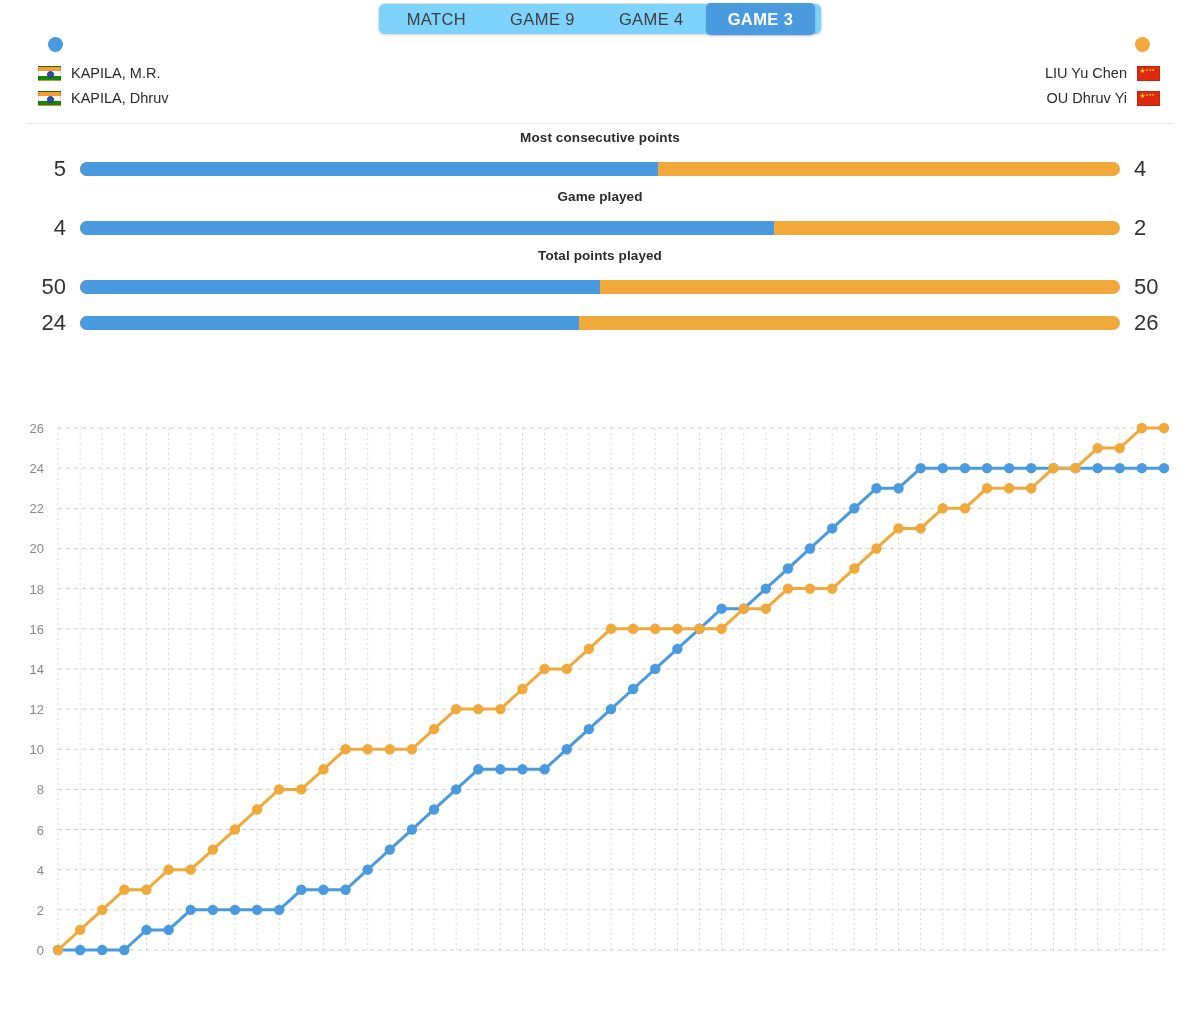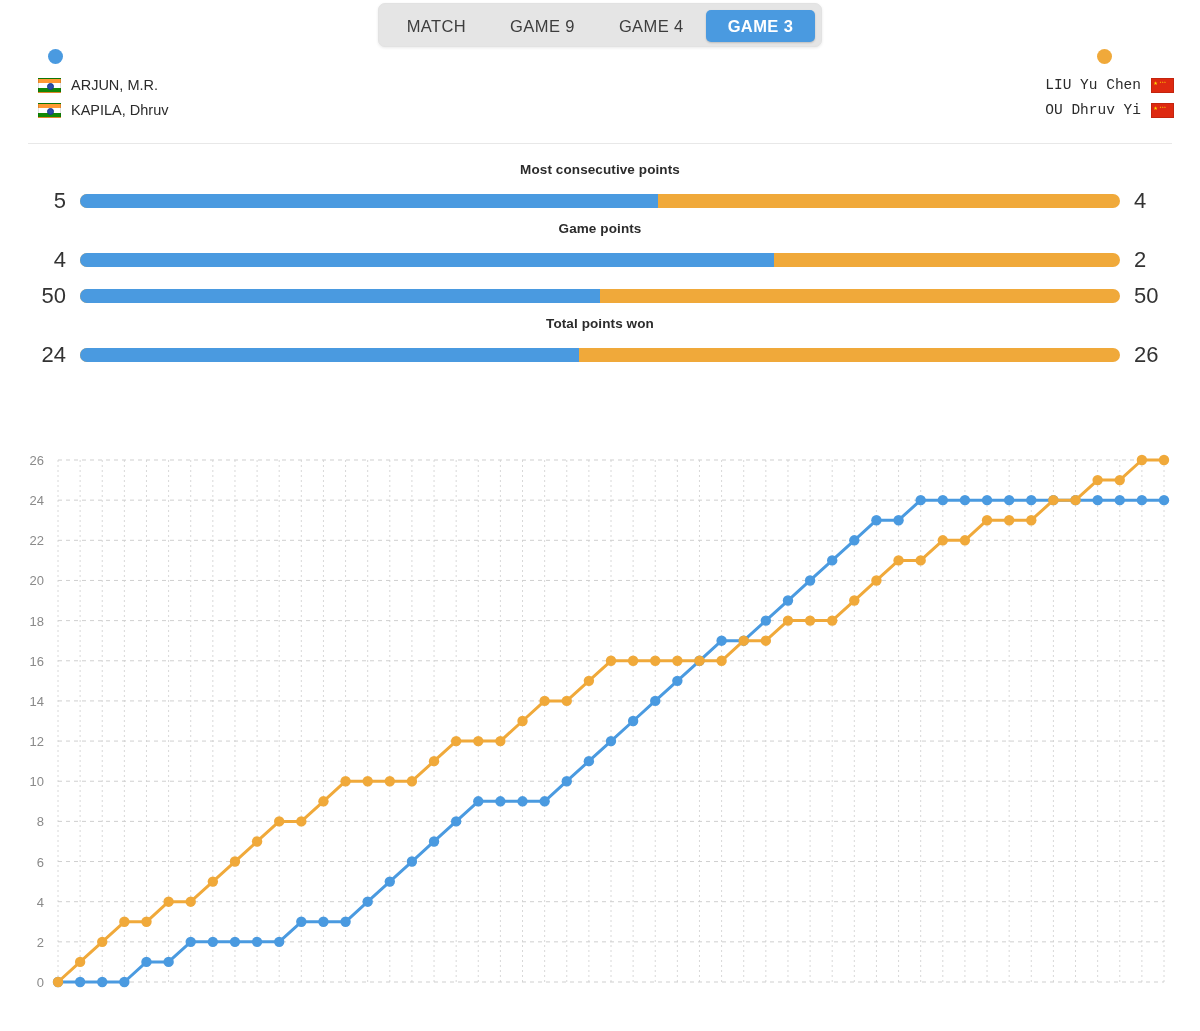--- a/index.html
+++ b/index.html
@@ -12,27 +12,27 @@
   }
 
   
   .tabbar-wrap {
     display: flex;
     justify-content: center;
     padding-top: 3px;
   }
   .tabbar {
     display: flex;
-    align-items: flex-end;
-    background: #e5e5e5;
+    align-items: center;
+    background: #7dd3fc;
     border: 1px solid #e2e2e2;
     border-radius: 7px;
     box-shadow: 0 1px 3px rgba(0,0,0,0.09);
     padding: 4px 6px;
-    height: 44px;
+    height: 32px;
   }
   .tab {
     font-size: 16.5px;
     letter-spacing: 0.4px;
     color: #3d3d3d;
     padding: 8px 22px;
     border-radius: 5px;
     cursor: pointer;
     white-space: nowrap;
     line-height: 1;
@@ -50,21 +50,21 @@
     height: 78px;
     margin-top: 2px;
   }
   .side {
     position: absolute;
     top: 0;
     display: flex;
     flex-direction: column;
   }
   .side-left  { left: 38px;  align-items: flex-start; }
-  .side-right { right: 26px; align-items: center; font-family: Liberation Mono, monospace; }
+  .side-right { right: 40px; align-items: flex-end; }
 
   .dot {
     width: 15px;
     height: 15px;
     border-radius: 50%;
     margin-bottom: 9px;
   }
   .side-left .dot  { margin-left: 10px; background: #4a9ae0; }
   .side-right .dot { margin-right: 10px; background: #f0a93a; }
 
@@ -122,22 +122,22 @@
     left: 7.5px; top: 0.5px;
     font-size: 3.2px;
     letter-spacing: 0.3px;
     color: #ffde00;
     line-height: 5px;
   }
 
   
   .stats {
     border-top: 1px solid #e8e8e8;
-    padding-top: 18px;
-    margin: 16px 28px;
+    padding-top: 6px;
+    margin: 8px 28px;
   }
   .stat { margin-bottom: 5px; }
   .stat-label {
     text-align: center;
     font-size: 13.5px;
     font-weight: bold;
     color: #2b2b2b;
     margin-bottom: 8px;
     letter-spacing: 0.1px;
   }
@@ -187,21 +187,21 @@
     <div class="tab active">GAME 3</div>
   </div>
 </div>
 
 <div class="players">
 
   <div class="side side-left">
     <div class="dot"></div>
     <div class="pname">
       <span class="flag flag-in"></span>
-      <span>ARJUN, M.R.</span>
+      <span>KAPILA, M.R.</span>
     </div>
     <div class="pname">
       <span class="flag flag-in"></span>
       <span>KAPILA, Dhruv</span>
     </div>
   </div>
 
   <div class="side side-right">
     <div class="dot"></div>
     <div class="pname">
@@ -223,42 +223,42 @@
     <div class="stat-row">
       <div class="stat-val left">5</div>
       <div class="bar">
         <div class="bar-fill" style="width: 55.6%;"></div>
       </div>
       <div class="stat-val right">4</div>
     </div>
   </div>
 
   <div class="stat">
-    <div class="stat-label">Game points</div>
+    <div class="stat-label">Game played</div>
     <div class="stat-row">
       <div class="stat-val left">4</div>
       <div class="bar">
         <div class="bar-fill" style="width: 66.7%;"></div>
       </div>
       <div class="stat-val right">2</div>
     </div>
   </div>
 
   <div class="stat">
+    <div class="stat-label">Total points played</div>
     <div class="stat-row">
       <div class="stat-val left">50</div>
       <div class="bar">
         <div class="bar-fill" style="width: 50%;"></div>
       </div>
       <div class="stat-val right">50</div>
     </div>
   </div>
 
   <div class="stat">
-    <div class="stat-label">Total points won</div>
     <div class="stat-row">
       <div class="stat-val left">24</div>
       <div class="bar">
         <div class="bar-fill" style="width: 48%;"></div>
       </div>
       <div class="stat-val right">26</div>
     </div>
   </div>
 
 </div>

